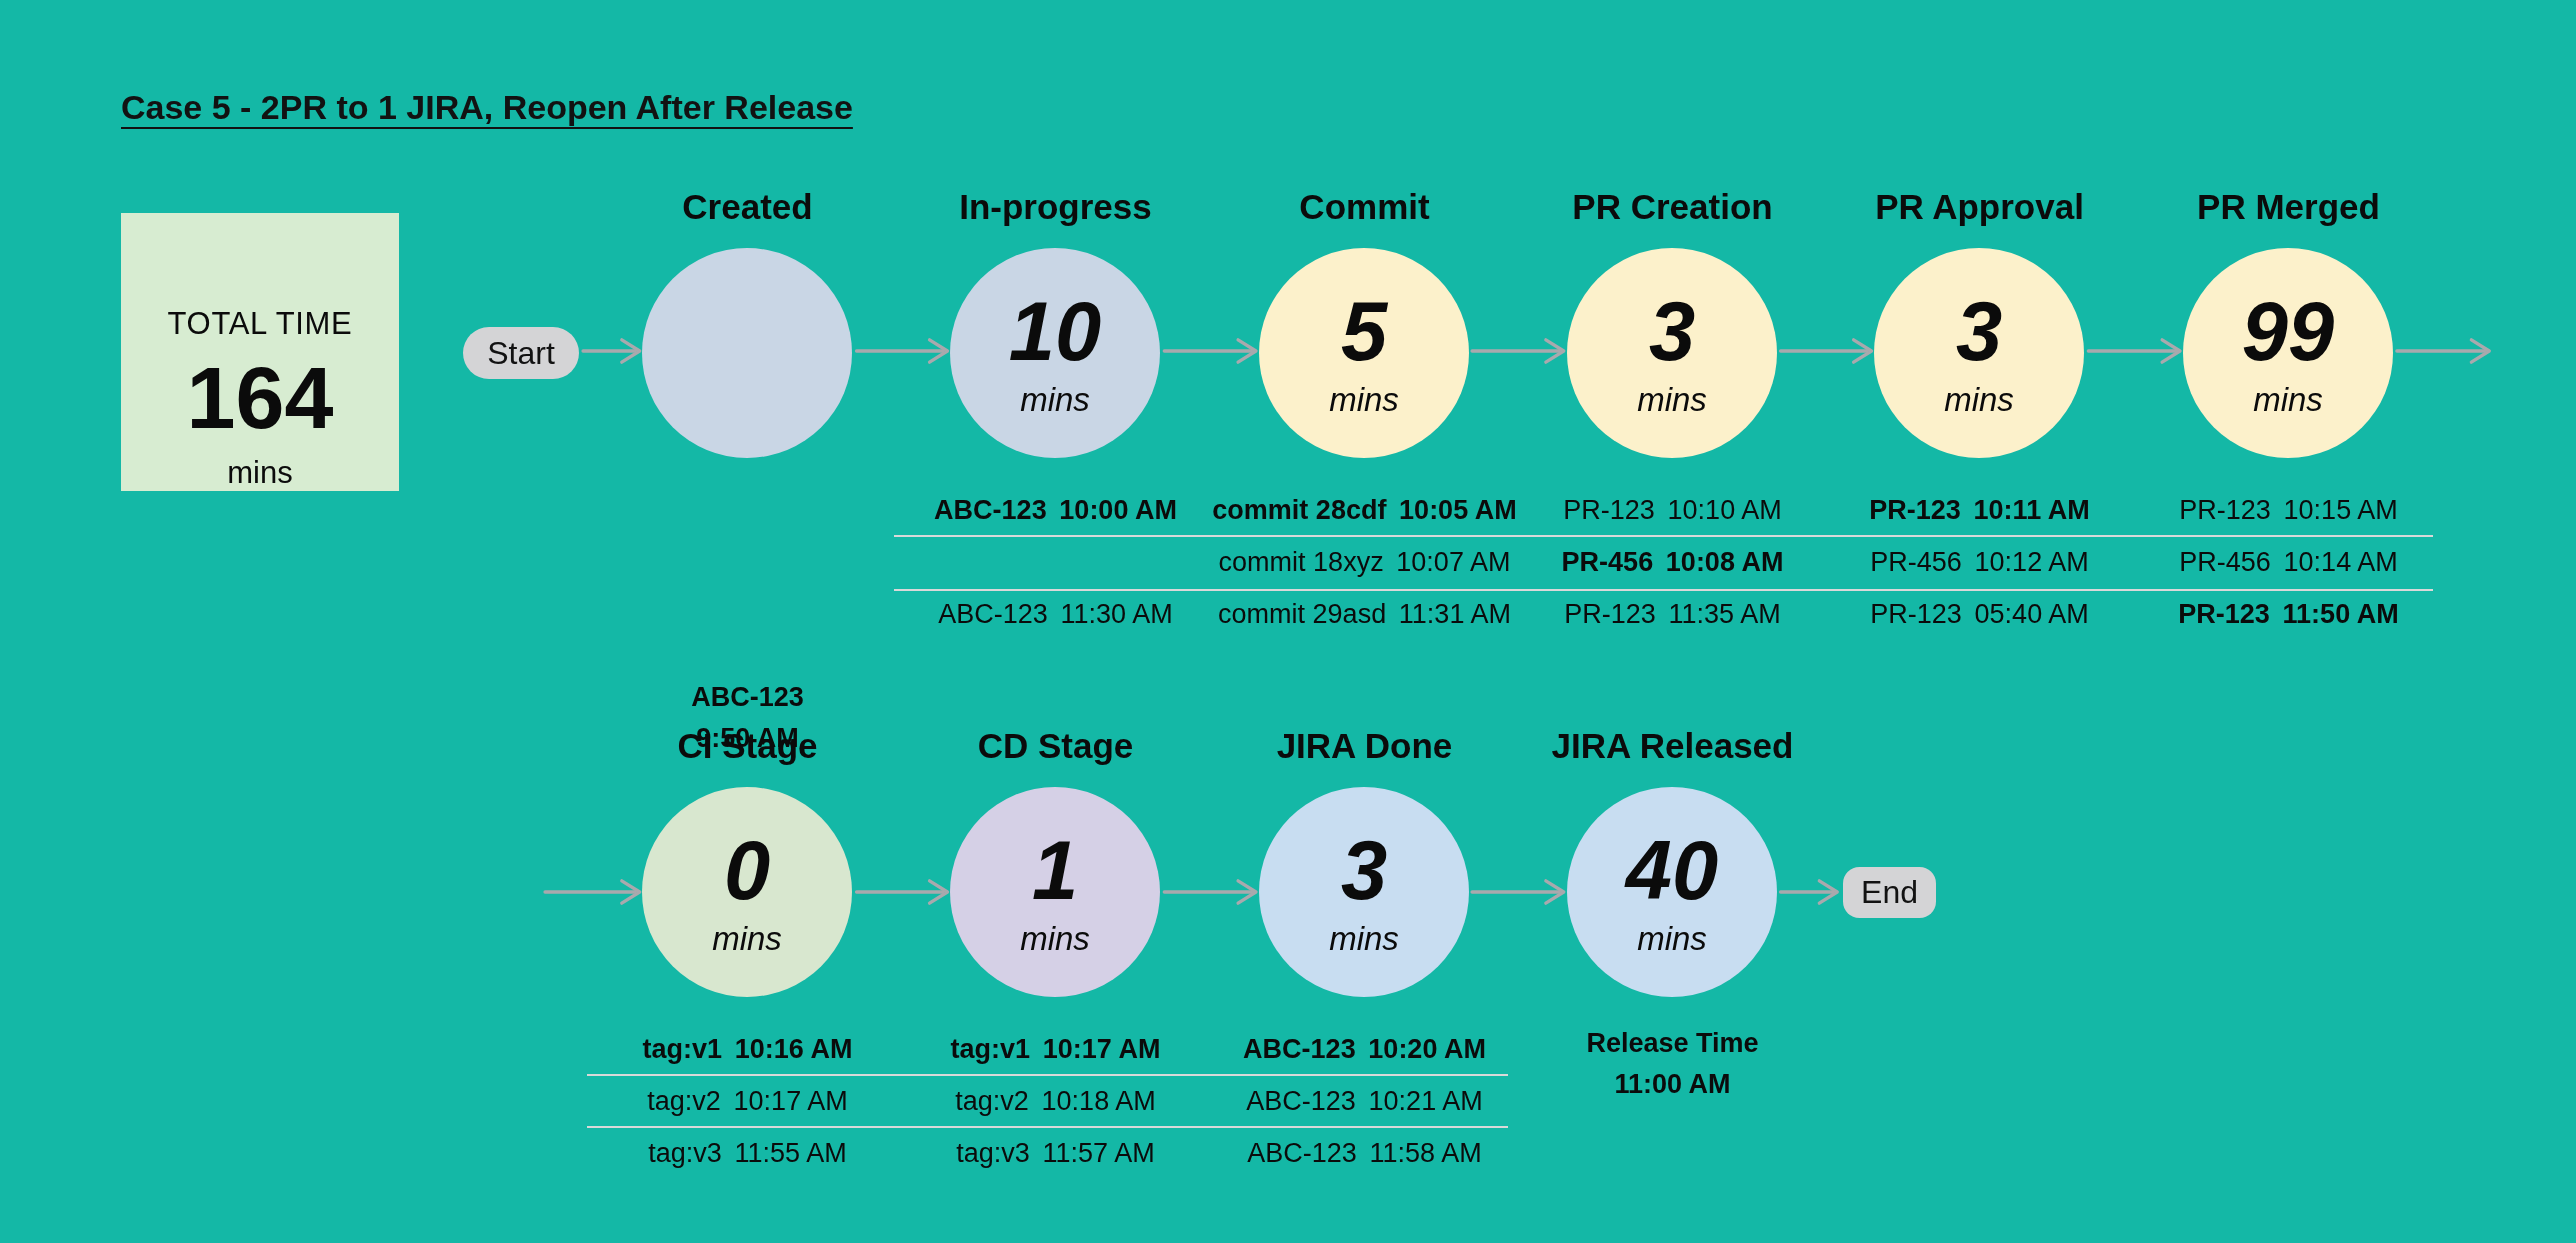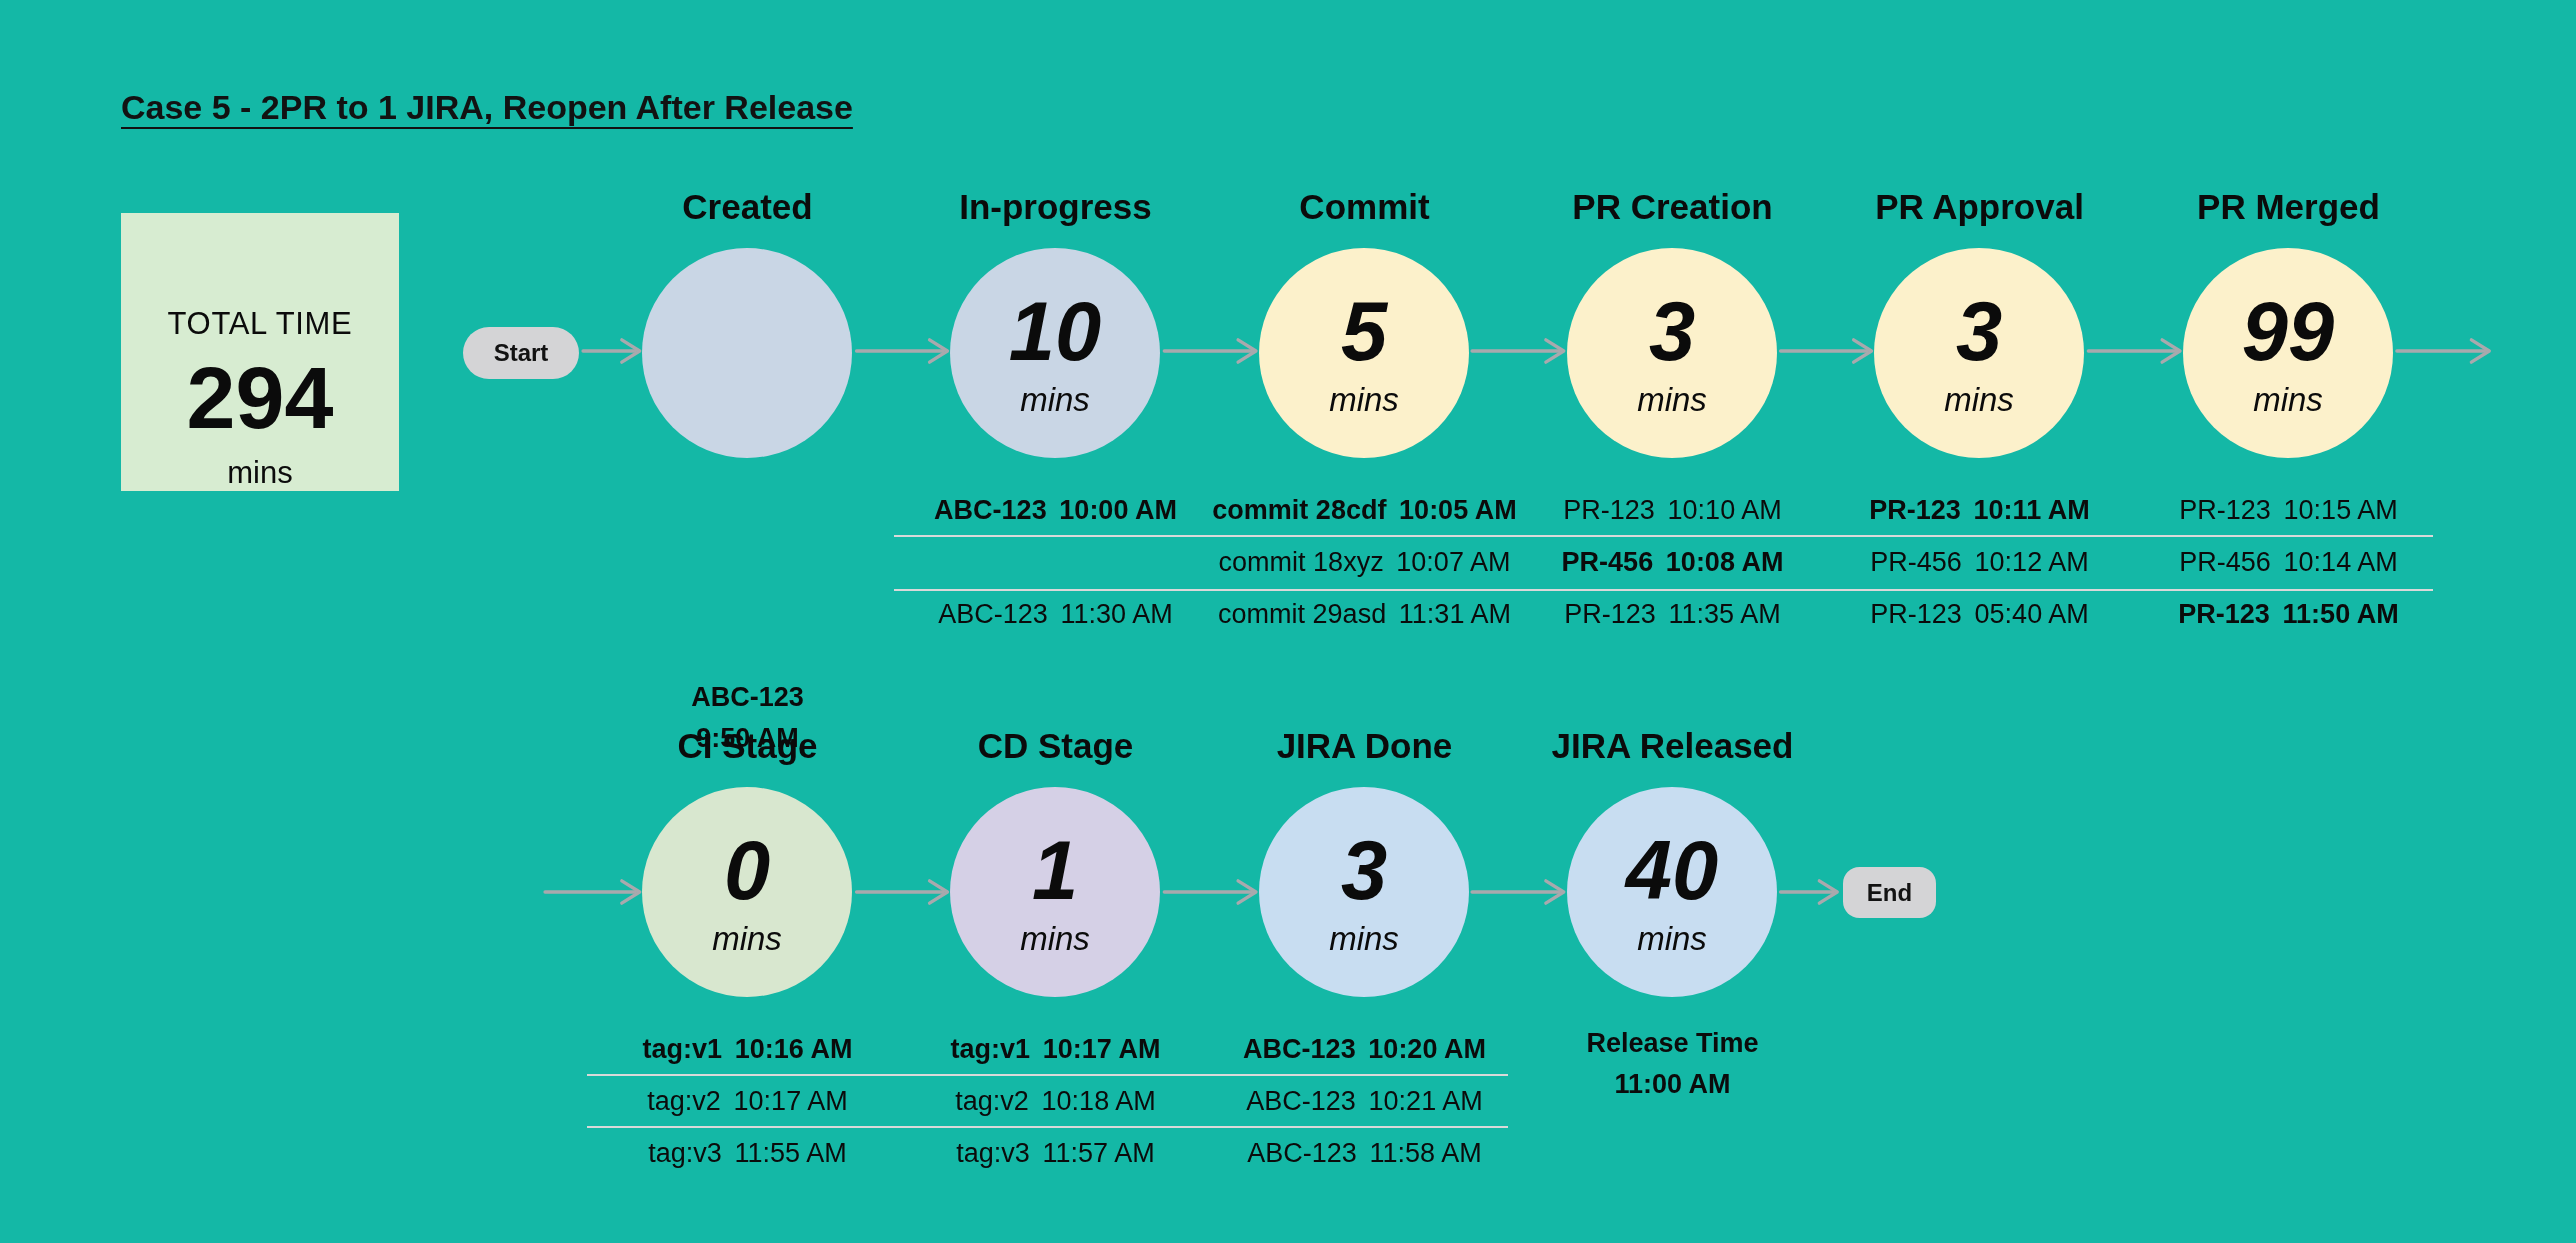--- a/index.html
+++ b/index.html
@@ -16,21 +16,21 @@
   .total-box{
     left:121px;top:213px;width:278px;height:278px;
     display:flex;flex-direction:column;align-items:center;justify-content:flex-end;
   }
   .tt-label{font-size:31px;font-weight:500;letter-spacing:0.7px;}
   .tt-value{font-size:88px;font-weight:700;line-height:1.05;margin-top:10.4px;}
   .tt-unit{font-size:31px;font-weight:400;margin-top:10.4px;}
 
   .pill{
     display:flex;align-items:center;justify-content:center;
-    font-weight:700;font-size:24px;color:#121212;text-align:center;
+    font-weight:400;font-size:32px;color:#121212;text-align:center;
   }
   .pill.start{left:463px;top:327px;width:116px;height:52px;border-radius:26px;}
   .pill.end{left:1843px;top:867px;width:93px;height:51px;border-radius:16.4px;}
 
   .stage{width:309px;height:492px;}
   .stage-title{position:absolute;top:0;left:0;width:309px;height:37px;
     display:flex;align-items:center;justify-content:center;
     font-size:35px;font-weight:700;}
   .circle{position:absolute;left:49px;top:60px;width:210px;height:210px;border-radius:50%;
     display:flex;flex-direction:column;align-items:center;justify-content:center;font-style:italic;}
@@ -51,21 +51,21 @@
 </style>
 </head>
 <body>
 
 <div class="canvas">
 
   <div class="abs page-title">Case 5 - 2PR to 1 JIRA, Reopen After Release</div>
 
   <div class="abs total-box" style="background: rgb(215, 236, 209);">
     <div class="tt-label">TOTAL TIME</div>
-    <div class="tt-value">294</div>
+    <div class="tt-value">164</div>
     <div class="tt-unit">mins</div>
   </div>
 
   <div class="abs pill start" style="background: rgb(212, 212, 214);">
     <span>Start</span>
   </div>
 
   <div class="abs pill end" style="background: rgb(212, 212, 214);">
     <span>End</span>
   </div>

